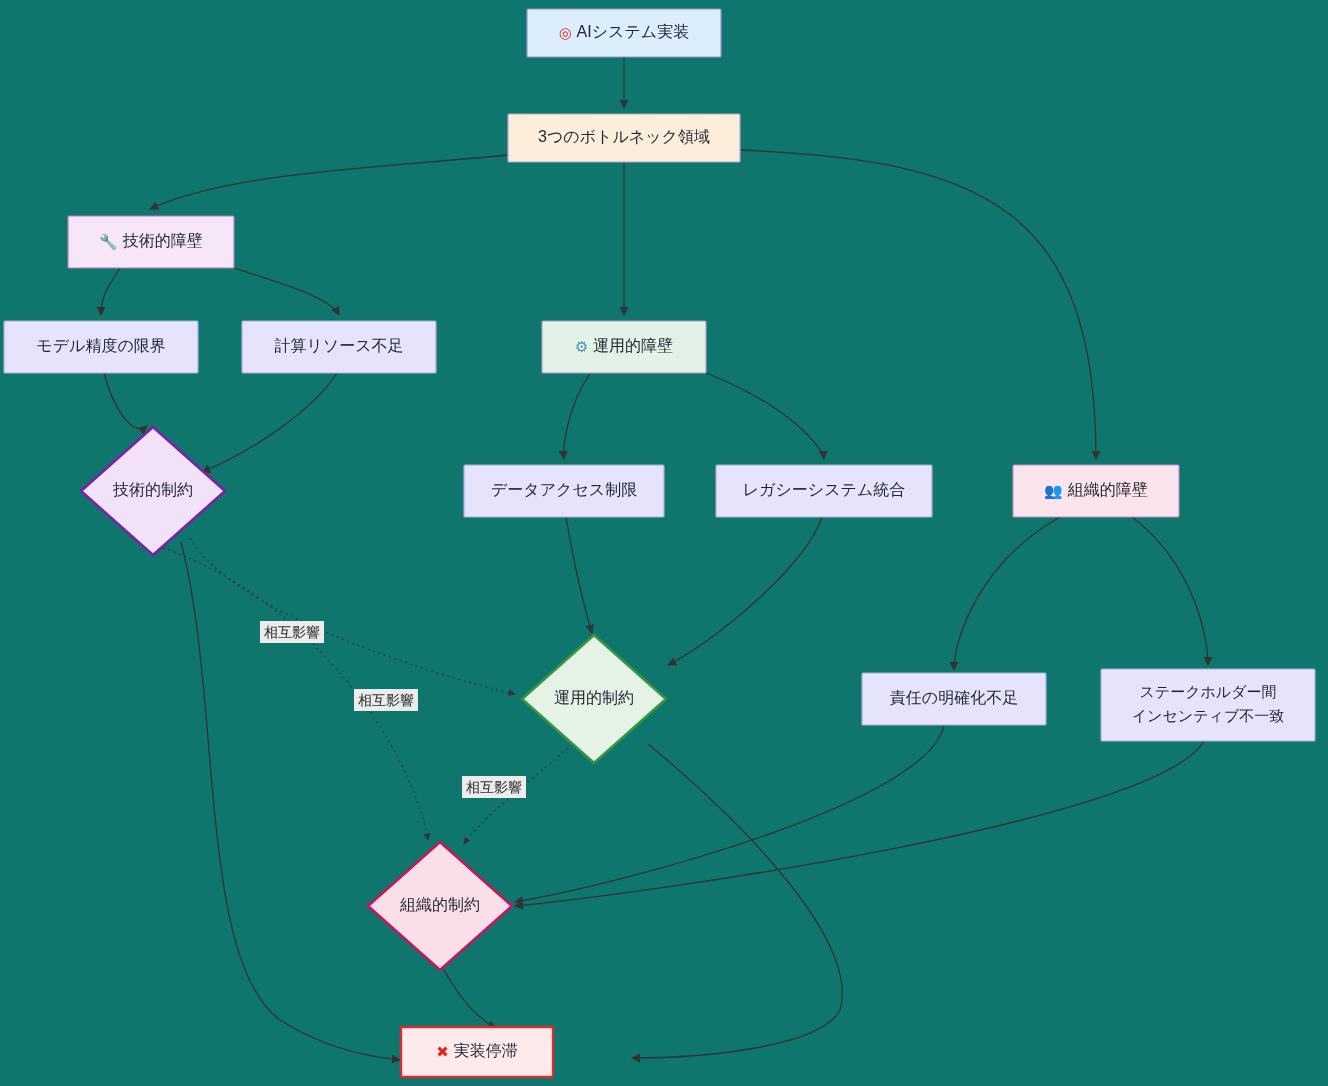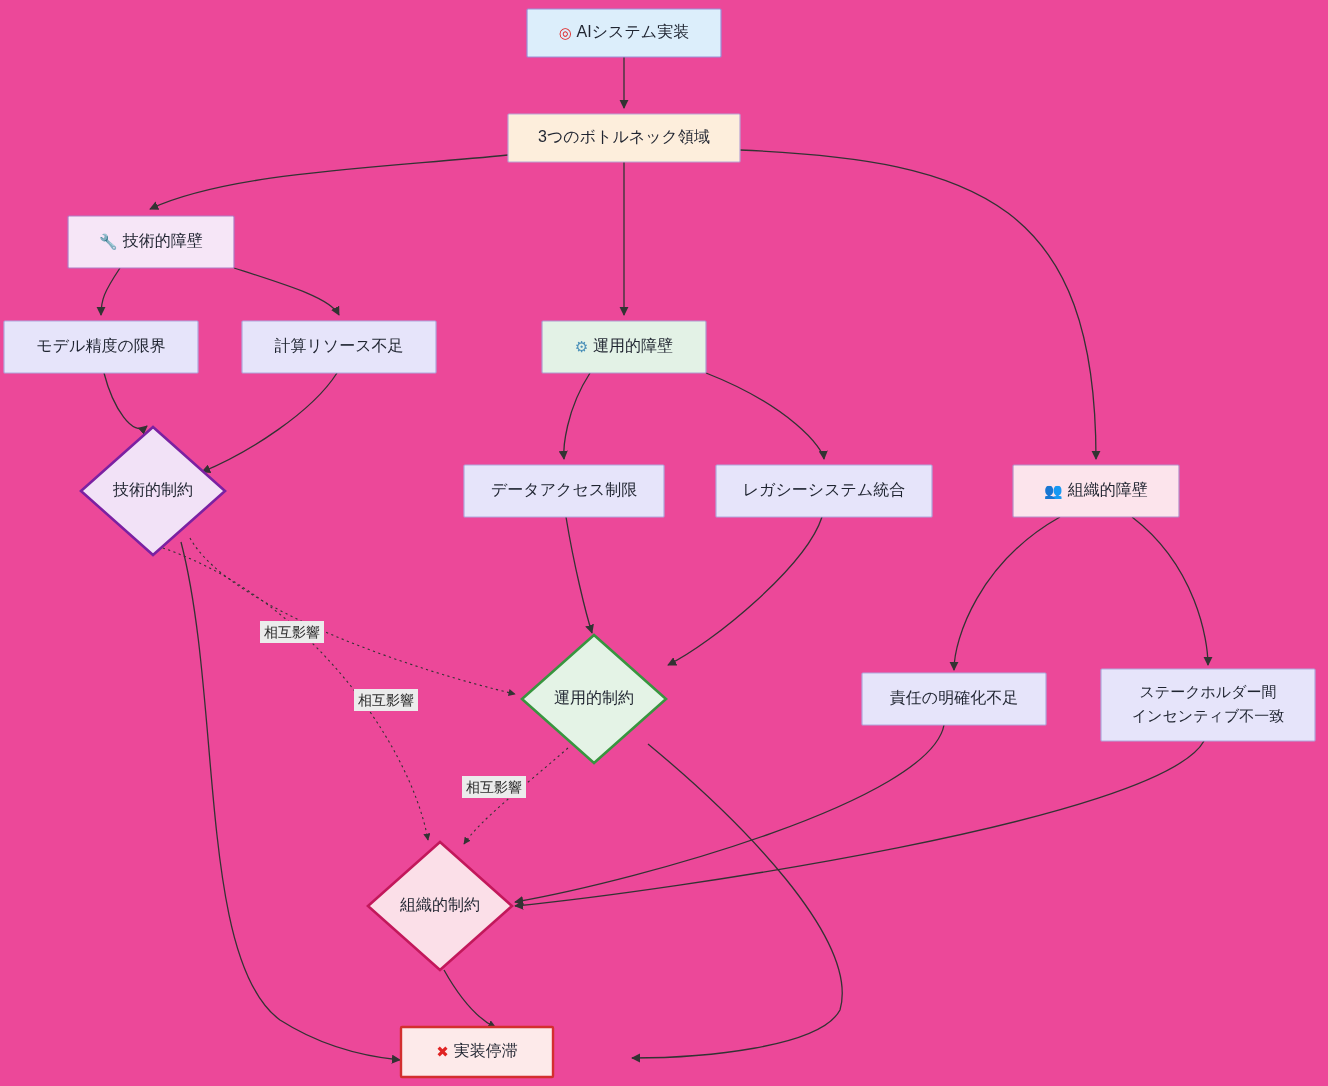--- a/index.html
+++ b/index.html
@@ -10,21 +10,21 @@
   body {
     width: 1328px;
     height: 1086px;
     font-family: "Liberation Sans", "DejaVu Sans", sans-serif;
     overflow: hidden;
   }
   #canvas {
     position: relative;
     width: 1328px;
     height: 1086px;
-    background: #ec4899;
+    background: #0f766e;
   }
   svg#flow {
     position: absolute;
     top: 0; left: 0;
     width: 1328px;
     height: 1086px;
   }
   .node-rect {
     stroke-width: 1.2px;
   }

